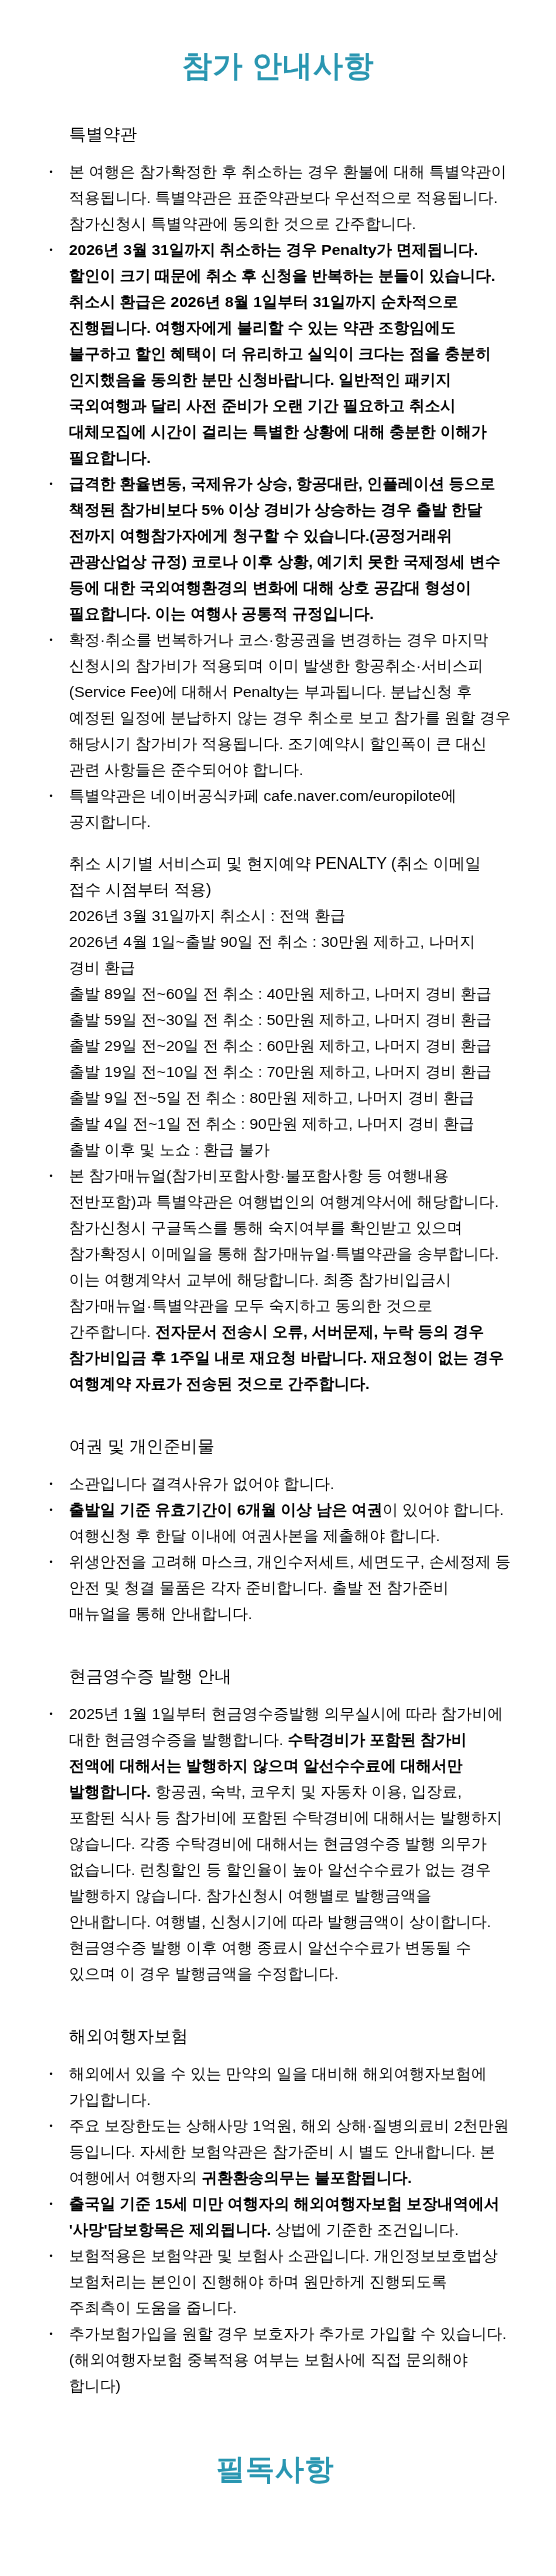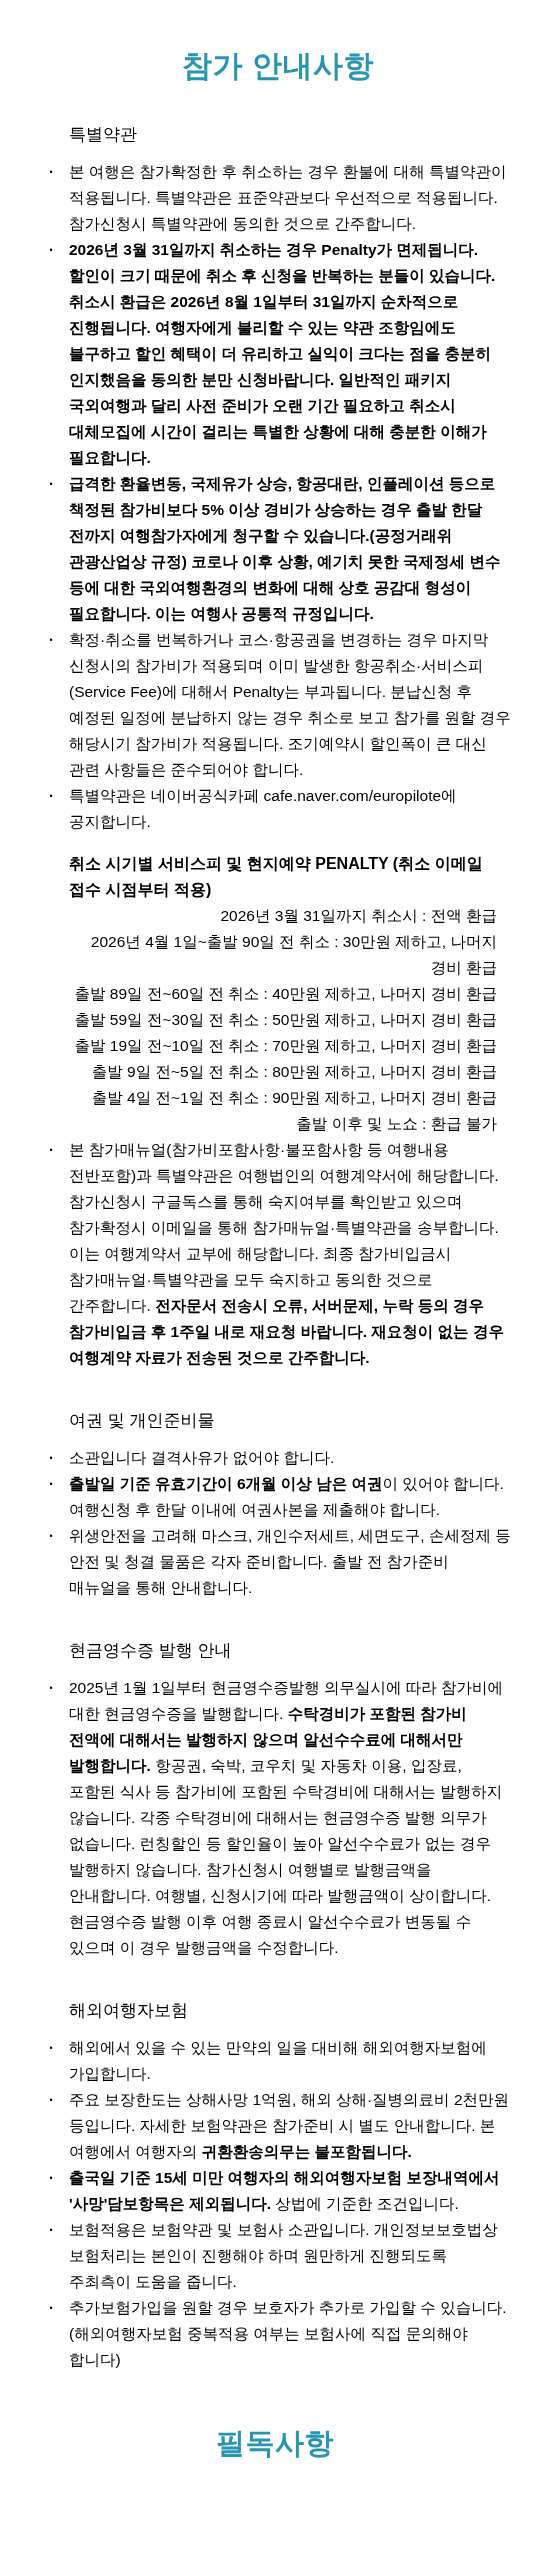--- a/index.html
+++ b/index.html
@@ -23,44 +23,45 @@
     margin:39px 46px 13.4px 69px;
   }
   .bullet{
     position:relative; margin:0 45px 0 69px;
     font-size:15.5px; line-height:26px; word-break:keep-all; overflow-wrap:break-word;
   }
   .bullet .marker{
     position:absolute; left:-19.6px; top:0; font-size:8.8px; line-height:26px;
   }
   .bold-line{
-    font-weight:700; font-size:16px; line-height:26px;
+    font-weight:400; font-size:16px; line-height:26px;
     margin:16.5px 45px 0 69px; word-break:keep-all;
   }
   .line{
-    font-size:15.5px; line-height:26px; margin:0 59px 0 69px; word-break:keep-all;text-align:right;
+    font-size:15.5px; line-height:26px; margin:0 59px 0 69px; word-break:keep-all;
   }
   b{ font-weight:700; }
 </style>
 </head>
 <body>
 
 <main>
     <div class="page-title">참가 안내사항</div>
     <div class="section-heading">특별약관</div>
     <div class="bullet"><span class="marker">•</span><span>본 여행은 참가확정한 후 취소하는 경우 환불에 대해 특별약관이 적용됩니다. 특별약관은 표준약관보다 우선적으로 적용됩니다. 참가신청시 특별약관에 동의한 것으로 간주합니다.</span></div>
     <div class="bullet"><span class="marker">•</span><b>2026년 3월 31일까지 취소하는 경우 Penalty가 면제됩니다. 할인이 크기 때문에 취소 후 신청을 반복하는 분들이 있습니다. 취소시 환급은 2026년 8월 1일부터 31일까지 순차적으로 진행됩니다. 여행자에게 불리할 수 있는 약관 조항임에도 불구하고 할인 혜택이 더 유리하고 실익이 크다는 점을 충분히 인지했음을 동의한 분만 신청바랍니다. 일반적인 패키지 국외여행과 달리 사전 준비가 오랜 기간 필요하고 취소시 대체모집에 시간이 걸리는 특별한 상황에 대해 충분한 이해가 필요합니다.</b></div>
     <div class="bullet"><span class="marker">•</span><b>급격한 환율변동, 국제유가 상승, 항공대란, 인플레이션 등으로 책정된 참가비보다 5% 이상 경비가 상승하는 경우 출발 한달 전까지 여행참가자에게 청구할 수 있습니다.(공정거래위 관광산업상 규정) 코로나 이후 상황, 예기치 못한 국제정세 변수 등에 대한 국외여행환경의 변화에 대해 상호 공감대 형성이 필요합니다. 이는 여행사 공통적 규정입니다.</b></div>
     <div class="bullet"><span class="marker">•</span><span>확정·취소를 번복하거나 코스·항공권을 변경하는 경우 마지막 신청시의 참가비가 적용되며 이미 발생한 항공취소·서비스피(Service Fee)에 대해서 Penalty는 부과됩니다. 분납신청 후 예정된 일정에 분납하지 않는 경우 취소로 보고 참가를 원할 경우 해당시기 참가비가 적용됩니다. 조기예약시 할인폭이 큰 대신 관련 사항들은 준수되어야 합니다.</span></div>
     <div class="bullet"><span class="marker">•</span><span>특별약관은 네이버공식카페 cafe.naver.com/europilote에 공지합니다.</span></div>
     <div class="bold-line">취소 시기별 서비스피 및 현지예약 PENALTY (취소 이메일 접수 시점부터 적용)</div>
     <div class="line">2026년 3월 31일까지 취소시 : 전액 환급</div>
     <div class="line">2026년 4월 1일~출발 90일 전 취소 : 30만원 제하고, 나머지 경비 환급</div>
     <div class="line">출발 89일 전~60일 전 취소 : 40만원 제하고, 나머지 경비 환급</div>
     <div class="line">출발 59일 전~30일 전 취소 : 50만원 제하고, 나머지 경비 환급</div>
+    <div class="line">출발 29일 전~20일 전 취소 : 60만원 제하고, 나머지 경비 환급</div>
     <div class="line">출발 19일 전~10일 전 취소 : 70만원 제하고, 나머지 경비 환급</div>
     <div class="line">출발 9일 전~5일 전 취소 : 80만원 제하고, 나머지 경비 환급</div>
     <div class="line">출발 4일 전~1일 전 취소 : 90만원 제하고, 나머지 경비 환급</div>
     <div class="line">출발 이후 및 노쇼 : 환급 불가</div>
     <div class="bullet"><span class="marker">•</span><span>본 참가매뉴얼(참가비포함사항·불포함사항 등 여행내용 전반포함)과 특별약관은 여행법인의 여행계약서에 해당합니다. 참가신청시 구글독스를 통해 숙지여부를 확인받고 있으며 참가확정시 이메일을 통해 참가매뉴얼·특별약관을 송부합니다. 이는 여행계약서 교부에 해당합니다. 최종 참가비입금시 참가매뉴얼·특별약관을 모두 숙지하고 동의한 것으로 간주합니다. </span><b>전자문서 전송시 오류, 서버문제, 누락 등의 경우 참가비입금 후 1주일 내로 재요청 바랍니다. 재요청이 없는 경우 여행계약 자료가 전송된 것으로 간주합니다.</b></div>
     <div class="section-heading">여권 및 개인준비물</div>
     <div class="bullet"><span class="marker">•</span><span>소관입니다 결격사유가 없어야 합니다.</span></div>
     <div class="bullet"><span class="marker">•</span><b>출발일 기준 유효기간이 6개월 이상 남은 여권</b><span>이 있어야 합니다. 여행신청 후 한달 이내에 여권사본을 제출해야 합니다.</span></div>
     <div class="bullet"><span class="marker">•</span><span>위생안전을 고려해 마스크, 개인수저세트, 세면도구, 손세정제 등 안전 및 청결 물품은 각자 준비합니다. 출발 전 참가준비 매뉴얼을 통해 안내합니다.</span></div>
     <div class="section-heading">현금영수증 발행 안내</div>

